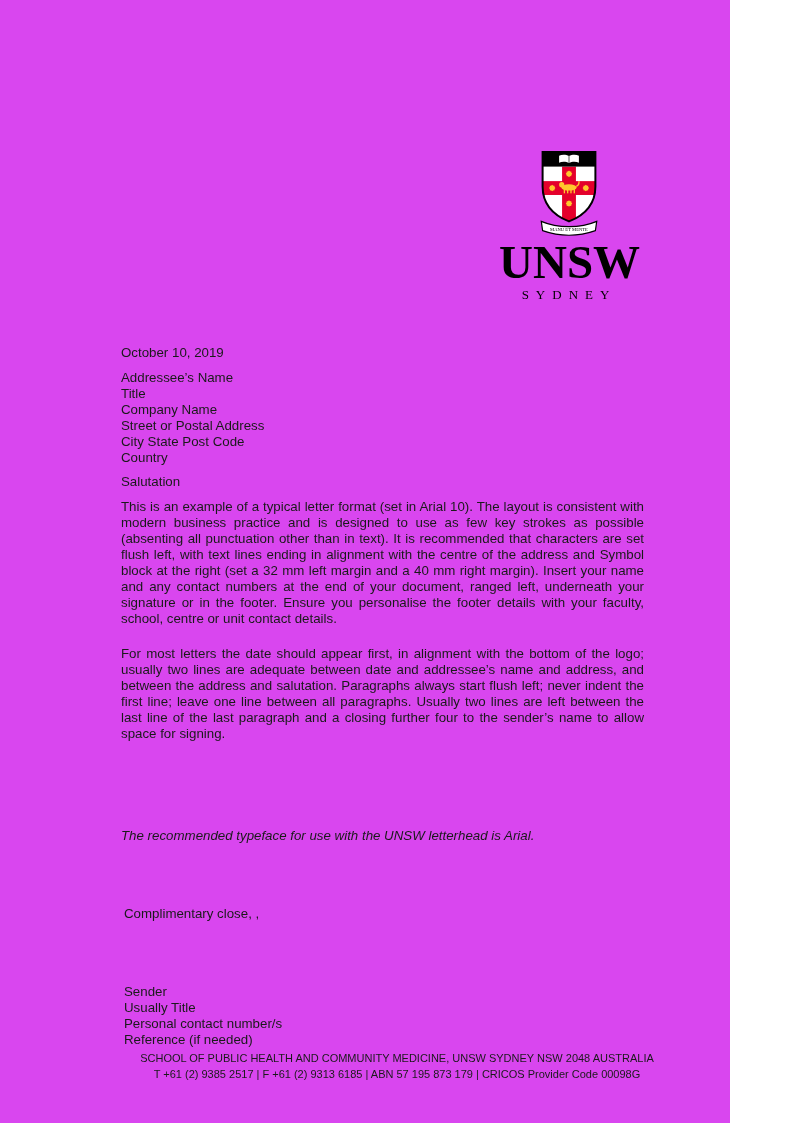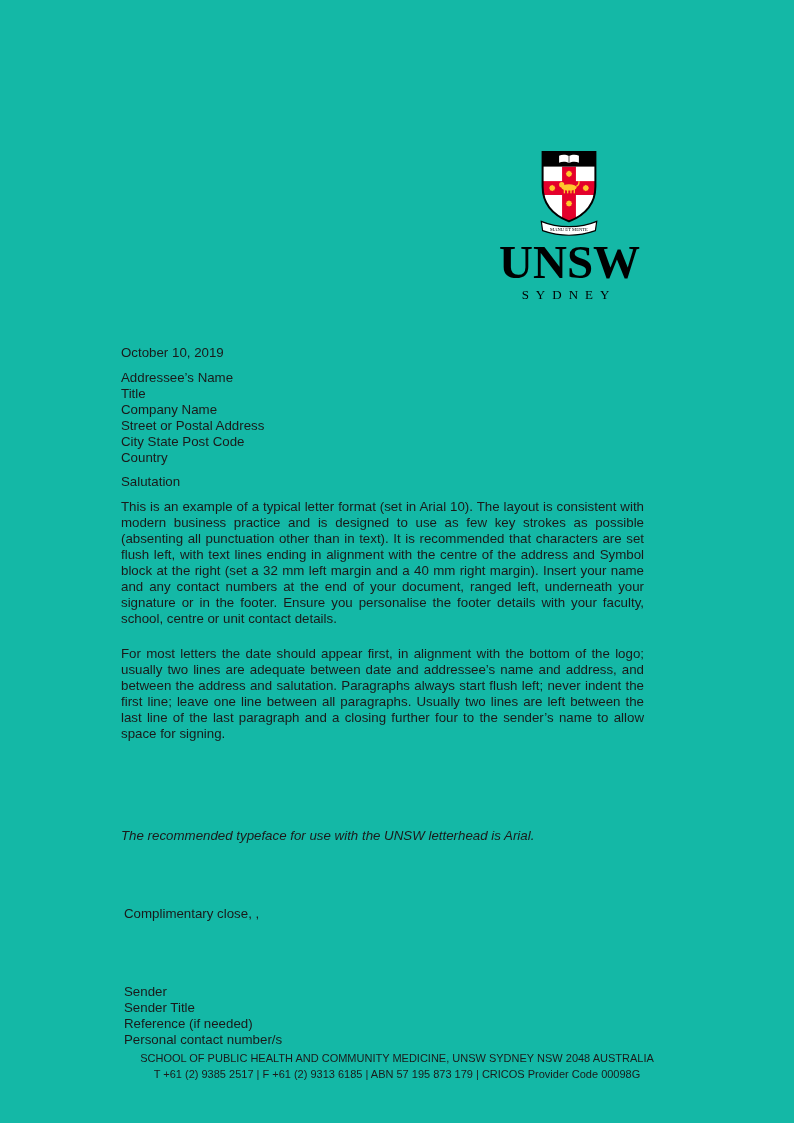--- a/index.html
+++ b/index.html
@@ -1,21 +1,21 @@
 <!DOCTYPE html>
 <html><head>
 <meta charset="utf-8">
 <style>
   * { margin: 0; padding: 0; box-sizing: border-box; }
   html, body { background: #ffffff; }
   .page {
     position: relative;
-    width: 794px;
+    width: 730px;
     height: 1123px;
-    background: #14b8a6;
+    background: #d946ef;
     color: #1a1a1a;
     font-family: "Liberation Sans", "DejaVu Sans", sans-serif;
     overflow: hidden;
   }
 
   
   .logo-block {
     position: absolute;
     top: 150px;
     left: 499px;
@@ -146,23 +146,23 @@
 
     <p class="para">This is an example of a typical letter format (set in Arial 10).  The layout is consistent with modern business practice and is designed to use as few key strokes as possible (absenting all punctuation other than in text).  It is recommended that characters are set flush left, with text lines ending in alignment with the centre of the address and Symbol block at the right (set a 32 mm left margin and a 40 mm right margin).  Insert your name and any contact numbers at the end of your document, ranged left, underneath your signature or in the footer.  Ensure you personalise the footer details with your faculty, school, centre or unit contact details.</p>
     <p class="para">For most letters the date should appear first, in alignment with the bottom of the logo; usually two lines are adequate between date and addressee’s name and address, and between the address and salutation.  Paragraphs always start flush left; never indent the first line; leave one line between all paragraphs. Usually two lines are left between the last line of the last paragraph and a closing further four to the sender’s name to allow space for signing.</p>
 
     <p class="note">The recommended typeface for use with the UNSW letterhead is Arial.</p>
 
     <p class="closing">Complimentary close, ,</p>
 
     <div class="signature">
       <p>Sender</p>
-      <p>Sender Title</p>
+      <p>Usually Title</p>
+      <p>Personal contact number/s</p>
       <p>Reference (if needed)</p>
-      <p>Personal contact number/s</p>
     </div>
   </div>
 
   <div class="footer">
     <p>SCHOOL OF PUBLIC HEALTH AND COMMUNITY MEDICINE, UNSW SYDNEY NSW 2048 AUSTRALIA</p>
     <p>T +61 (2) 9385 2517 | F +61 (2) 9313 6185 | ABN 57 195 873 179 | CRICOS Provider Code 00098G</p>
   </div>
 
 </div>
 

